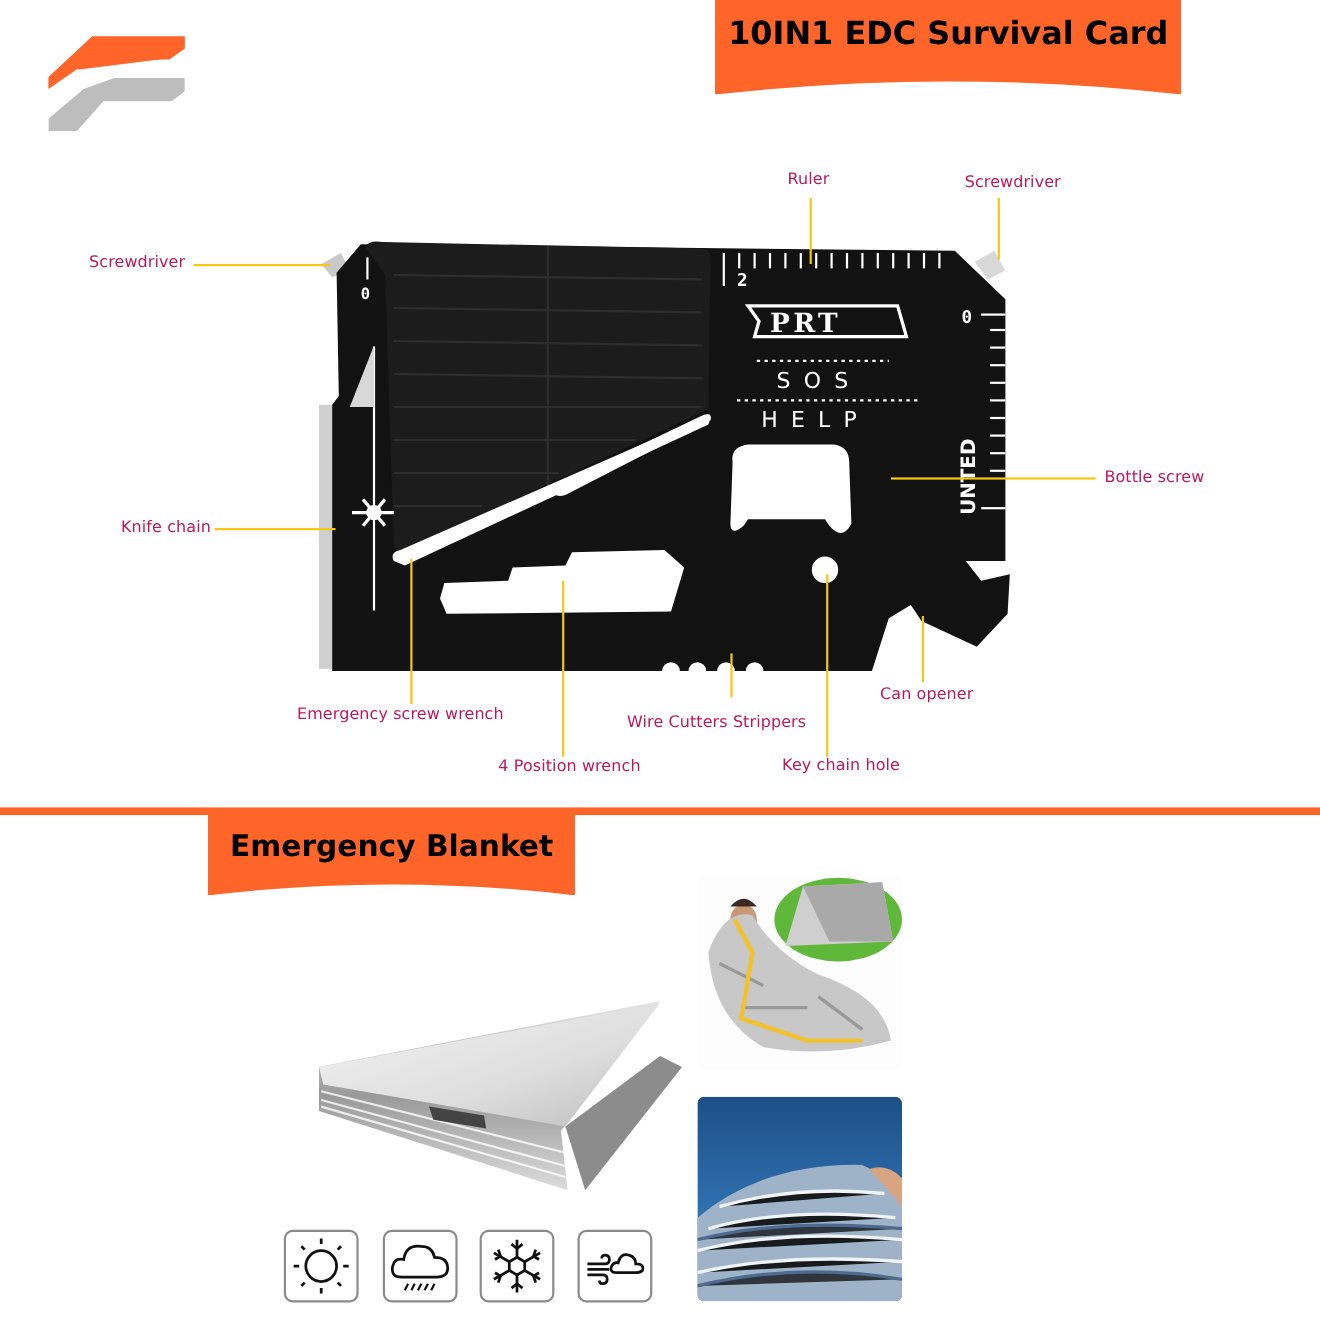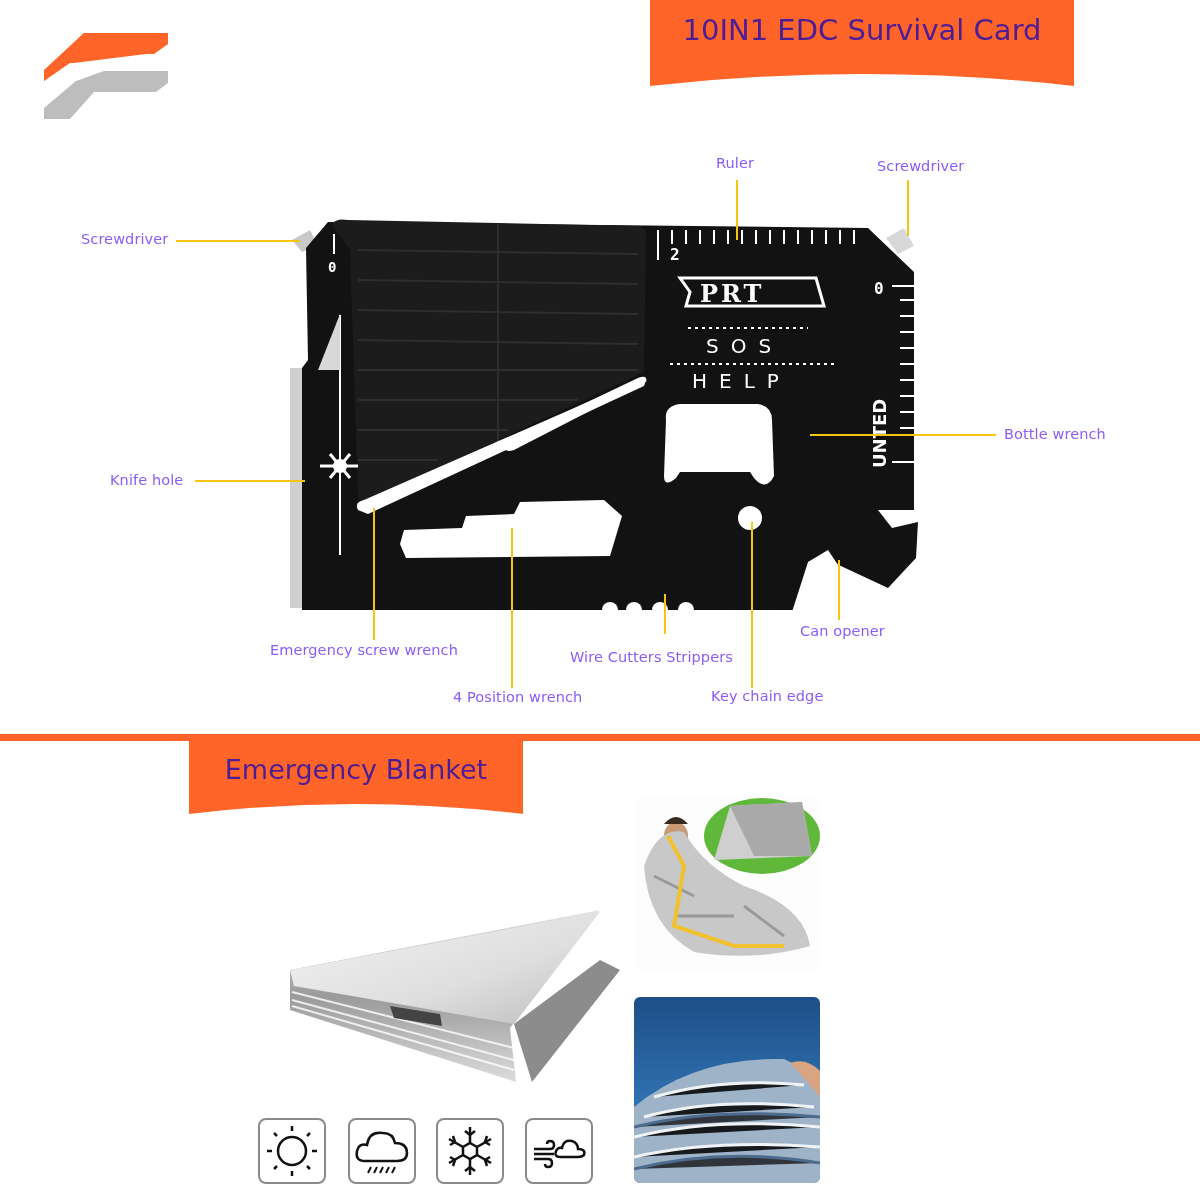--- a/index.html
+++ b/index.html
@@ -5,30 +5,30 @@
   * { box-sizing: border-box; margin: 0; padding: 0; }
   html, body { width: 1200px; height: 1200px; background: #ffffff; overflow: hidden; }
   body { position: relative; font-family: "DejaVu Sans", "Liberation Sans", sans-serif; color: #2a2a2a; }
 
   .abs { position: absolute; }
 
   
   .logo { left: 44px; top: 33px; width: 124px; height: 86px; }
 
   
-  .banner { background: #ff6529; color: #4c1d95; font-weight: normal; display: flex; align-items: flex-start; justify-content: center; }
+  .banner { background: #ff6529; color: #000000; font-weight: bold; display: flex; align-items: flex-start; justify-content: center; }
   .banner-top { left: 650px; top: 0; width: 424px; height: 86px; font-size: 29px; padding-top: 13px;
     clip-path: path('M0 0 L424 0 L424 86 Q212 62 0 86 Z'); }
   .banner-blanket { left: 189px; top: 738px; width: 334px; height: 76px; font-size: 27px; padding-top: 16px;
     clip-path: path('M0 0 L334 0 L334 76 Q167 56 0 76 Z'); }
 
   .divider { left: 0; top: 734px; width: 1200px; height: 7px; background: #ff6529; }
 
   
-  .label { font-size: 14.5px; color: #8b5cf6; white-space: nowrap; letter-spacing: 0.1px; }
+  .label { font-size: 14.5px; color: #be185d; white-space: nowrap; letter-spacing: 0.1px; }
   .line { background: #f7c614; }
 
   
   .card { left: 288px; top: 210px; width: 640px; height: 400px; }
 
   
   .wx { top: 1118px; width: 68px; height: 66px; border: 2px solid #8a8a8a; border-radius: 8px; background: #fff; display: flex; align-items: center; justify-content: center; }
 
   
   .photo { border-radius: 6px; overflow: hidden; }
@@ -150,27 +150,27 @@
 <div class="abs line" style="left:195px;top:480px;width:110px;height:2px;"></div>
 <div class="abs line" style="left:373px;top:508px;width:2px;height:132px;"></div>
 <div class="abs line" style="left:511px;top:528px;width:2px;height:160px;"></div>
 <div class="abs line" style="left:664px;top:594px;width:2px;height:40px;"></div>
 <div class="abs line" style="left:751px;top:522px;width:2px;height:166px;"></div>
 <div class="abs line" style="left:838px;top:560px;width:2px;height:60px;"></div>
 
 <div class="abs label" style="left:81px;top:231px;">Screwdriver</div>
 <div class="abs label" style="left:716px;top:155px;">Ruler</div>
 <div class="abs label" style="left:877px;top:158px;">Screwdriver</div>
-<div class="abs label" style="left:1004px;top:426px;">Bottle wrench</div>
-<div class="abs label" style="left:110px;top:472px;">Knife hole</div>
+<div class="abs label" style="left:1004px;top:426px;">Bottle screw</div>
+<div class="abs label" style="left:110px;top:472px;">Knife chain</div>
 <div class="abs label" style="left:270px;top:642px;">Emergency screw wrench</div>
 <div class="abs label" style="left:570px;top:637px;margin-top:12px;">Wire Cutters Strippers</div>
 <div class="abs label" style="left:800px;top:623px;">Can opener</div>
 <div class="abs label" style="left:453px;top:689px;text-align:right;">4 Position wrench</div>
-<div class="abs label" style="left:711px;top:688px;">Key chain edge</div>
+<div class="abs label" style="left:711px;top:688px;">Key chain hole</div>
 
 <div class="abs divider"></div>
 
 <div class="abs banner banner-blanket">
   <span>Emergency Blanket</span>
 </div>
 
 <svg class="abs" style="left:270px;top:900px;width:350px;height:190px;" viewBox="0 0 350 190">
   <defs>
     <linearGradient id="gTop" x1="0" y1="0" x2="1" y2="1">

